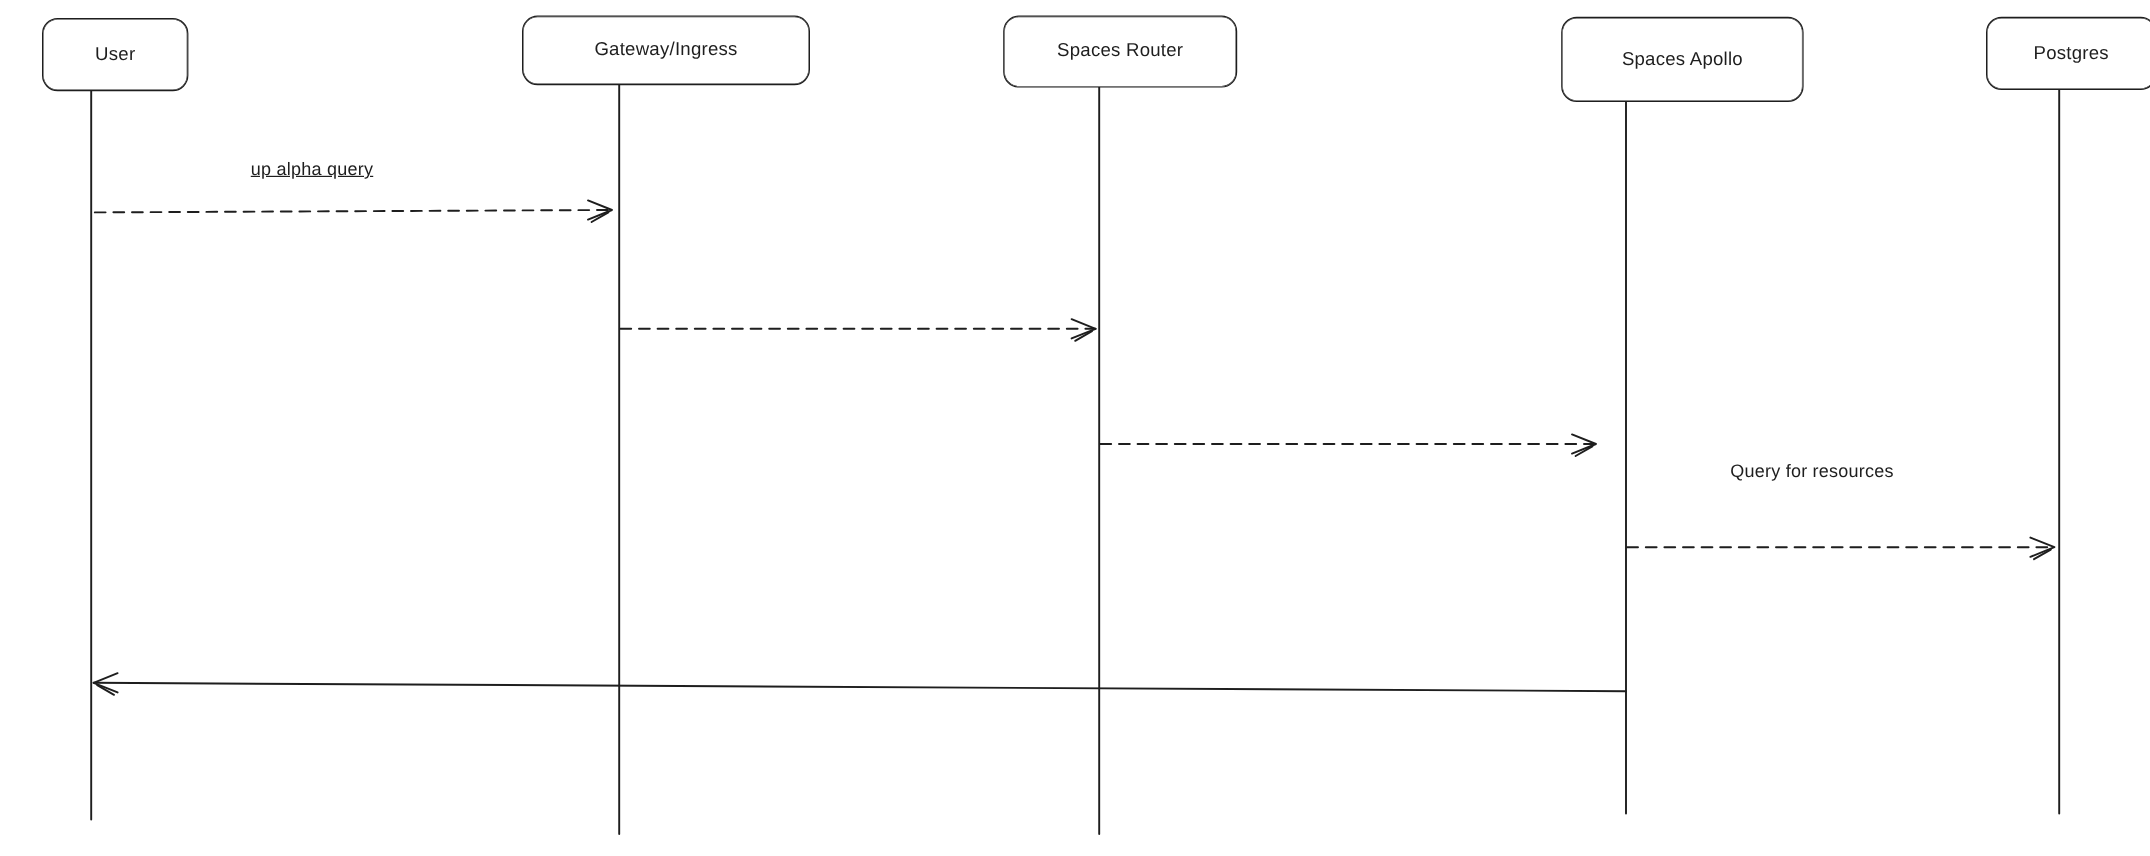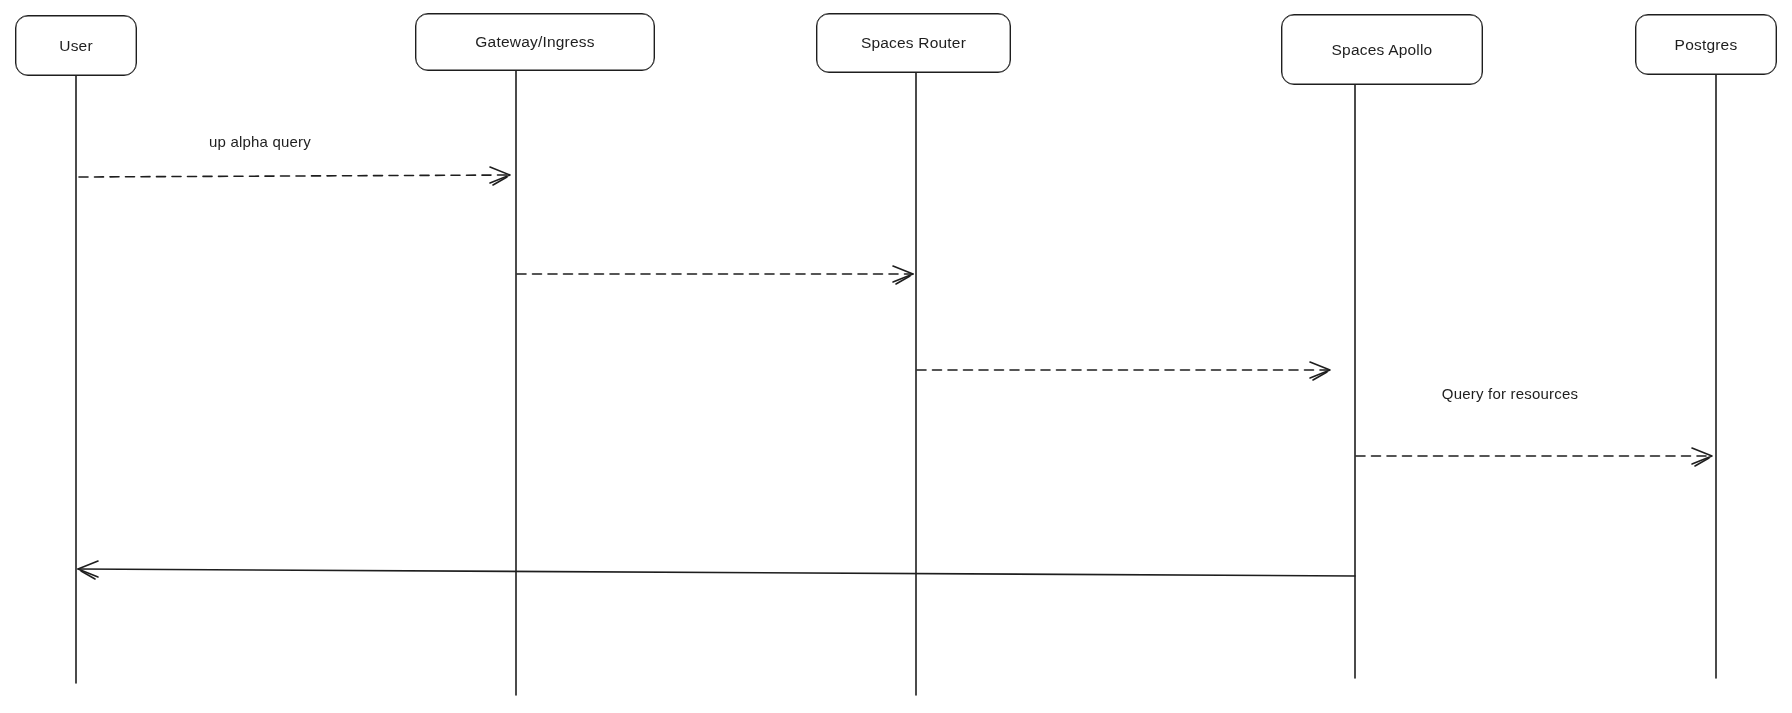--- a/index.html
+++ b/index.html
@@ -35,20 +35,21 @@
     background: #ffffff;
     border: 1.7px solid #1e1e1e;
     border-radius: 13px;
     display: flex;
     align-items: center;
     justify-content: center;
     color: #1e1e1e;
     font-size: 15.5px;
     letter-spacing: 0.2px;
     box-shadow: 0 0 0 0.4px #1e1e1e inset;
+    margin-left: 20px;
   }
   .msg-label {
     position: absolute;
     transform: translate(-50%, -50%);
     color: #1e1e1e;
     font-size: 15px;
     letter-spacing: 0.2px;
     white-space: nowrap;
   }
 </style>
@@ -89,16 +90,16 @@
   <div class="actor-box" style="left: 816px; top: 13px; width: 195px; height: 60px;">
     <span>Spaces Router</span>
   </div>
   <div class="actor-box" style="left: 1281px; top: 14px; width: 202px; height: 71px;">
     <span>Spaces Apollo</span>
   </div>
   <div class="actor-box" style="left: 1635px; top: 14px; width: 142px; height: 61px;">
     <span>Postgres</span>
   </div>
 
-  <div class="msg-label" style="left: 260px; top: 141px;">up alpha query</div>
+  <div class="msg-label" style="left: 260px; top: 141px; text-decoration: underline;">up alpha query</div>
   <div class="msg-label" style="left: 1510px; top: 393px;">Query for resources</div>
 
 </div>
 
 </body></html>

